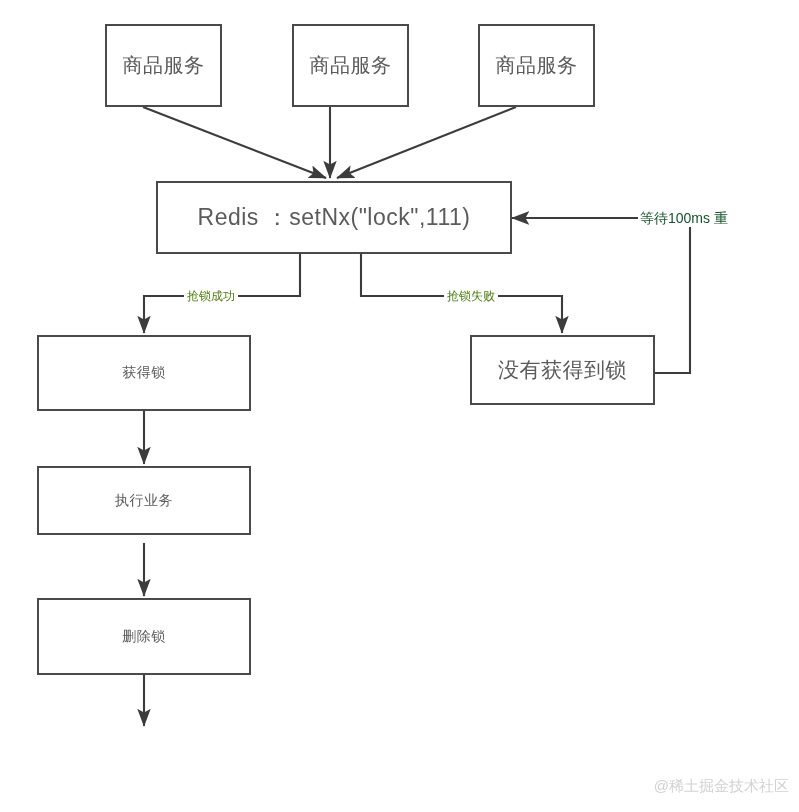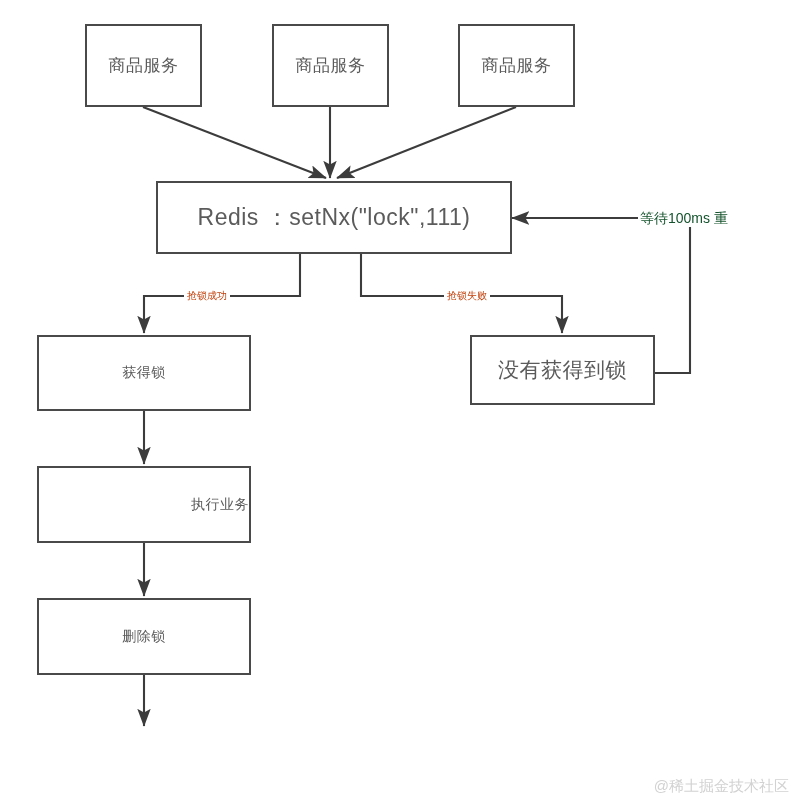--- a/index.html
+++ b/index.html
@@ -35,29 +35,29 @@
     justify-content: center;
     color: #5b5b5b;
     letter-spacing: 0.5px;
     z-index: 2;
   }
   .node-label {
     display: block;
     text-align: center;
     white-space: nowrap;
   }
-  .n-service { font-size: 17px; }
+  .n-service { font-size: 20px; margin-left: 20px; }
   .n-redis   { font-size: 23px; }
   .n-step    { font-size: 14px; }
   .n-fail    { font-size: 21px; }
 
   .edge-label {
     position: absolute;
-    font-size: 10px;
-    color: #c2410c;
+    font-size: 12px;
+    color: #4d7c0f;
     background: #ffffff;
     padding: 0 3px;
     white-space: nowrap;
     line-height: 14px;
     z-index: 3;
     text-align: right;
   }
   .wait-label {
     position: absolute;
     font-size: 14px;
@@ -123,21 +123,21 @@
     <span class="node-label">商品服务</span>
   </div>
 
   <div class="node n-redis" style="left:156px; top:181px; width:356px; height:73px;">
     <span class="node-label">Redis ：setNx("lock",111)</span>
   </div>
 
   <div class="node n-step" style="left:37px; top:335px; width:214px; height:76px;">
     <span class="node-label">获得锁</span>
   </div>
-  <div class="node n-step" style="left:37px; top:466px; width:214px; height:77px;justify-content:flex-end;">
+  <div class="node n-step" style="left:37px; top:466px; width:214px; height:69px;">
     <span class="node-label">执行业务</span>
   </div>
   <div class="node n-step" style="left:37px; top:598px; width:214px; height:77px;">
     <span class="node-label">删除锁</span>
   </div>
 
   <div class="node n-fail" style="left:470px; top:335px; width:185px; height:70px;font-family:Liberation Serif, serif;">
     <span class="node-label">没有获得到锁</span>
   </div>
 

